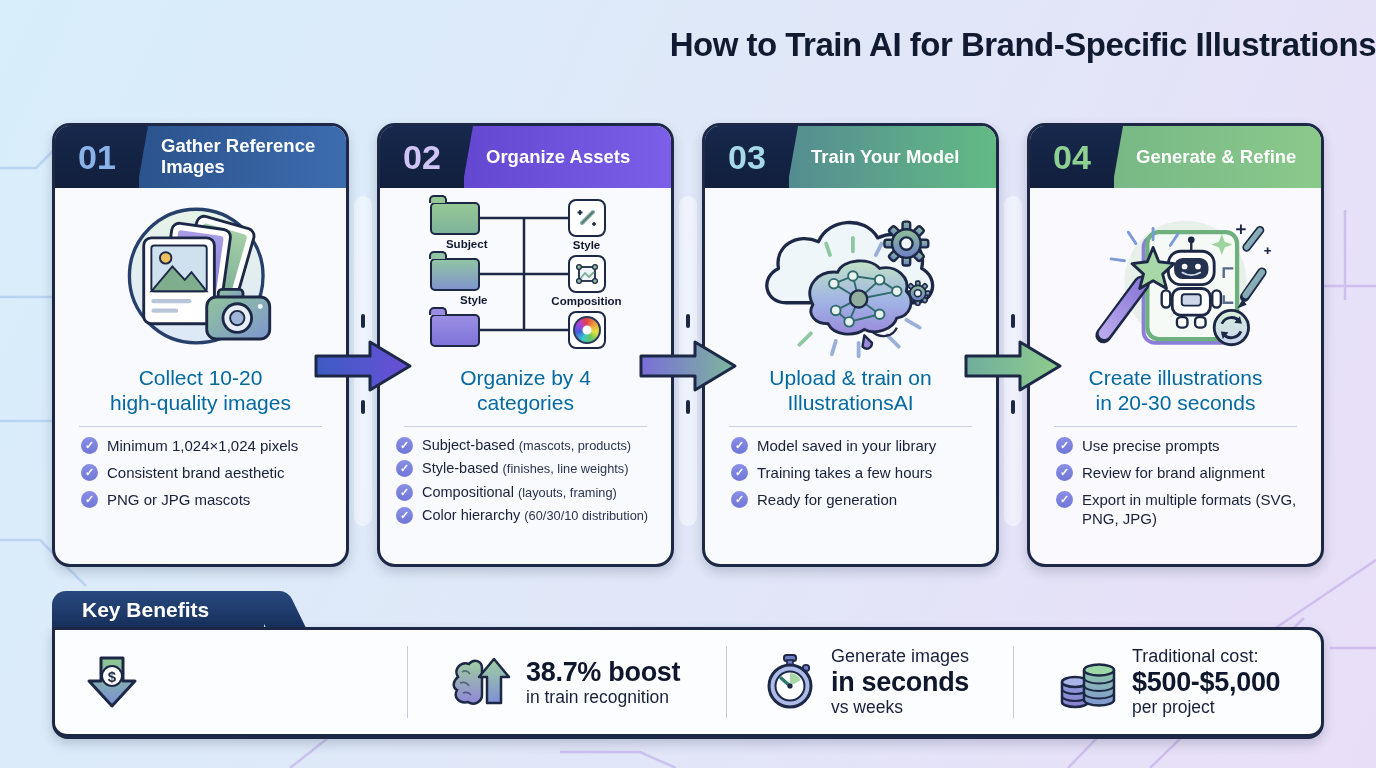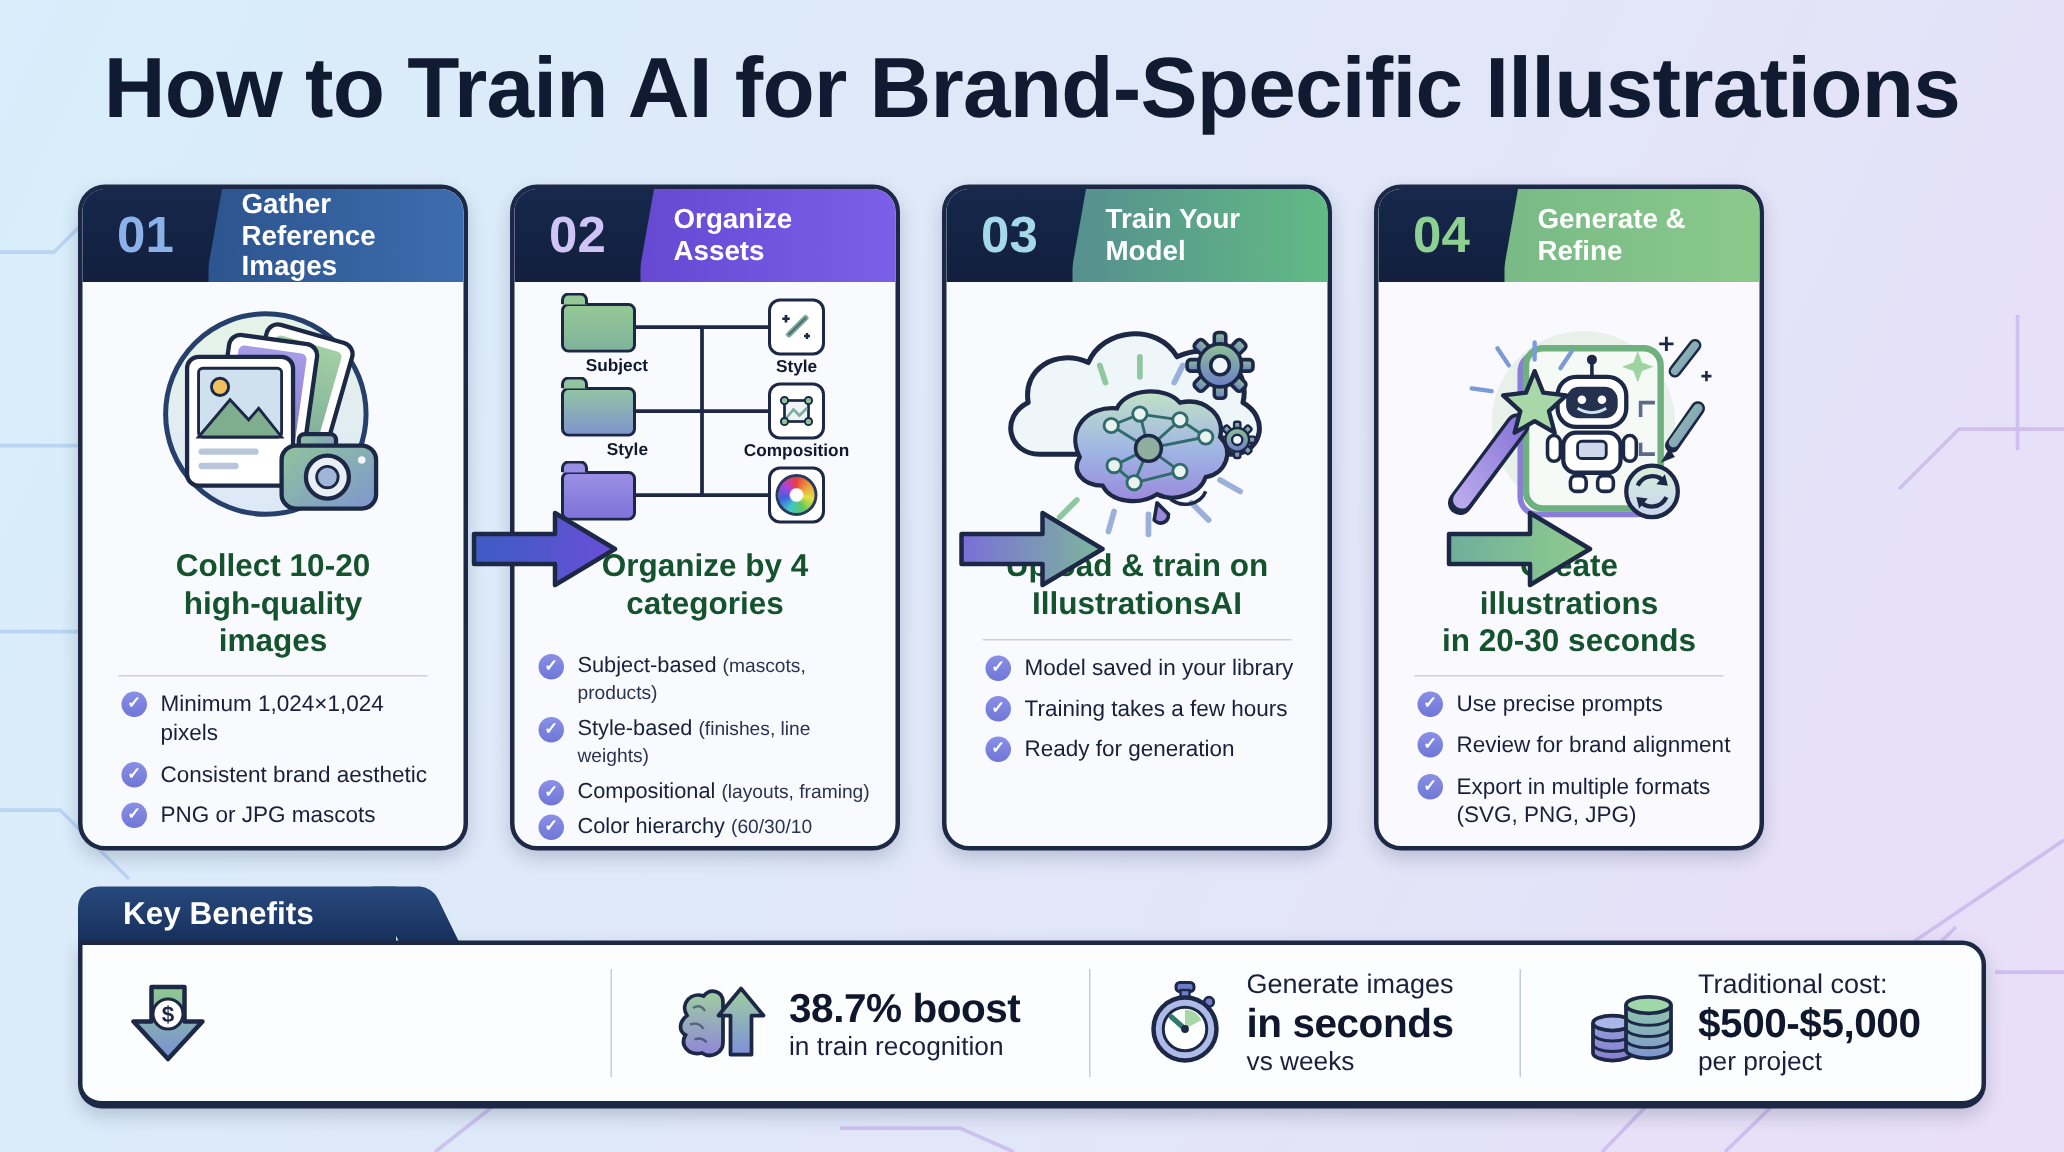--- a/index.html
+++ b/index.html
@@ -1,41 +1,41 @@
 <!DOCTYPE html>
 <html><head>
 <meta charset="utf-8">
 <style>
   html,body{margin:0;padding:0;background:#dfe7f5;}
   .canvas{position:relative;width:1376px;height:768px;overflow:hidden;
     background:linear-gradient(115deg,#d8eefb 0%,#dfe8f8 45%,#e9def8 100%);
     font-family:"Liberation Sans",sans-serif;color:#121a30;}
   .bg-deco{position:absolute;inset:0;z-index:0;}
-  .title{position:absolute;top:26px;left:0;right:0;margin:0;text-align:center;
-    font-size:57px;font-weight:800;letter-spacing:-.5px;color:#101a30;}
+  .title{position:absolute;top:26px;left:0;right:0;margin:0;text-align:right;
+    font-size:33px;font-weight:800;letter-spacing:-.5px;color:#101a30;}
   
-  .steps-row{position:absolute;top:123px;left:52px;width:1124px;display:flex;gap:28px;z-index:2;}
+  .steps-row{position:absolute;top:123px;left:52px;width:1272px;display:flex;gap:28px;z-index:2;}
   .card{flex:1;height:444px;background:#f8fafd;border:3px solid #1c2845;border-radius:18px;
     box-shadow:0 5px 12px rgba(25,38,70,.20);display:flex;flex-direction:column;overflow:hidden;box-sizing:border-box;}
   .card.c4{background:#faf9fd;}
   .card-header{height:62px;display:flex;flex-shrink:0;}
   .h1g{background:linear-gradient(90deg,#24497f,#3d6cae);}
   .h2g{background:linear-gradient(90deg,#5a3ec8,#7c5fe8);}
   .h3g{background:linear-gradient(90deg,#4f7a95,#62ba84);}
   .h4g{background:linear-gradient(90deg,#6fb183,#8bc98b);}
   .num-block{position:relative;width:84px;flex-shrink:0;background:linear-gradient(180deg,#16284c,#121f3d);
     display:flex;align-items:center;justify-content:center;}
   .num-block::after{content:"";position:absolute;top:0;right:-9px;width:22px;height:100%;
     background:inherit;transform:skewX(-10deg);transform-origin:top left;}
   .num{position:relative;z-index:1;font-size:34px;font-weight:800;}
   .n1{color:#8ab2e8;}.n2{color:#cfc4f5;}.n3{color:#a5d8e8;}.n4{color:#8ecf92;}
   .head-title{flex:1;display:flex;align-items:center;padding-left:22px;padding-right:8px;
     color:#fff;font-size:18.5px;font-weight:800;line-height:1.12;}
   .icon-area{height:178px;display:flex;align-items:center;justify-content:center;flex-shrink:0;}
-  .card-heading{margin:0 34px;text-align:center;font-size:21px;font-weight:700;line-height:1.18;color:#14532d;}
+  .card-heading{margin:0 34px;text-align:center;font-size:21px;font-weight:400;line-height:1.18;color:#0369a1;}
   .card-heading span{display:block;}
   .divider{height:1px;background:#c9d0e2;margin:10px 24px 9px;}
   .checklist{list-style:none;margin:0;padding:0 12px 0 26px;display:flex;flex-direction:column;gap:8px;}
   .checklist li{display:flex;gap:9px;font-size:15px;line-height:1.28;color:#18203a;align-items:flex-start;}
   .checklist.tight{gap:5px;padding-left:16px;}
   .checklist.tight li{font-size:14.5px;}
   .check{flex-shrink:0;margin-top:1px;width:17px;height:17px;border-radius:50%;
     background:linear-gradient(180deg,#8a90e6,#6f76d6);display:flex;align-items:center;justify-content:center;}
   .check::after{content:"✓";color:#fff;font-size:11px;font-weight:700;line-height:1;}
   .det{font-size:13.5px;color:#2a3350;}

